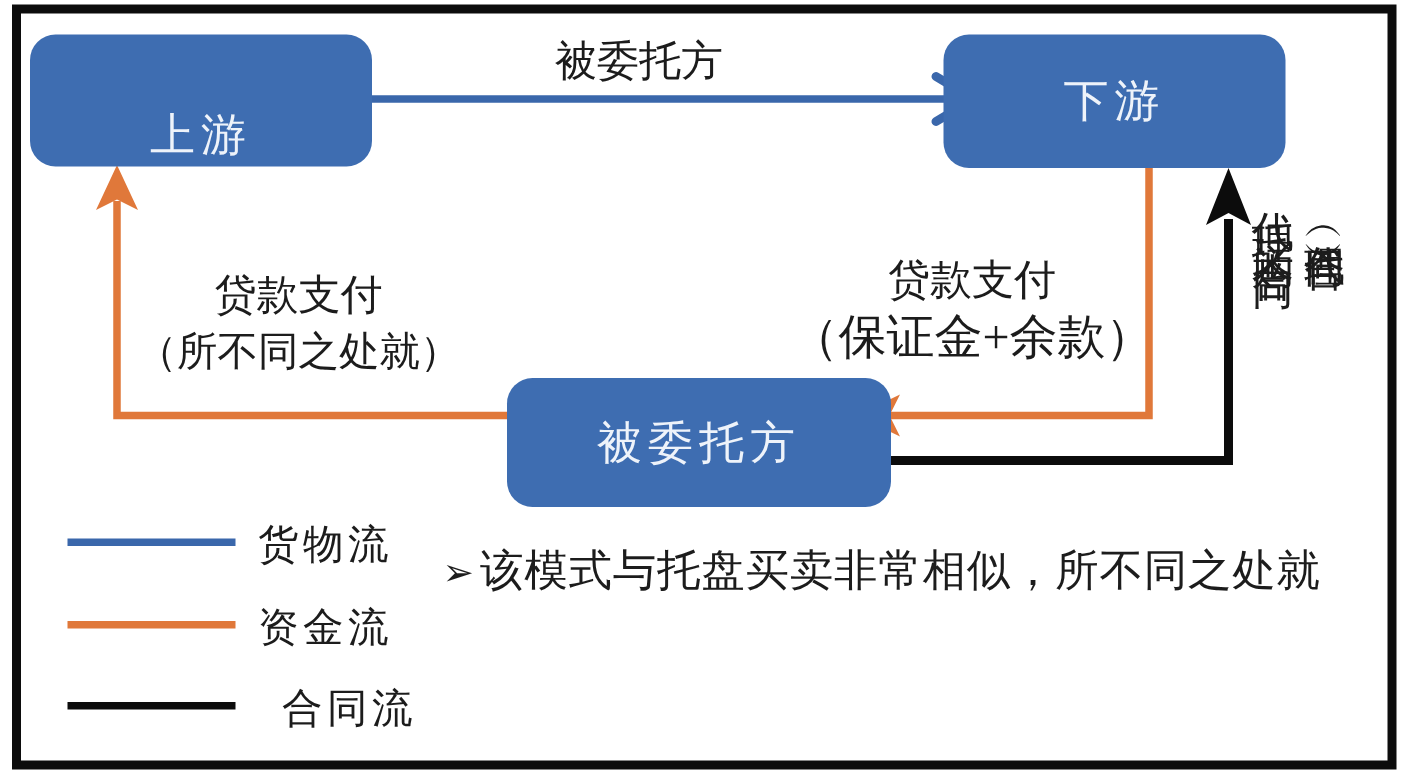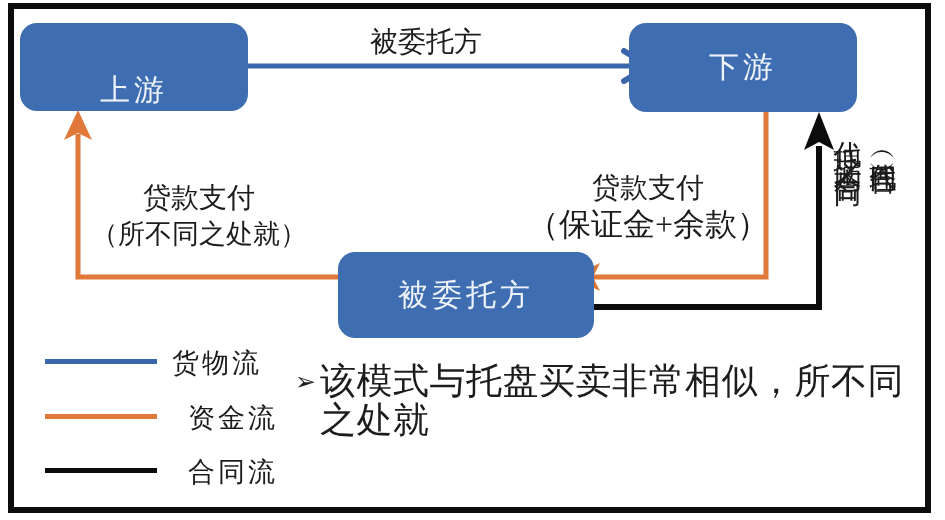--- a/index.html
+++ b/index.html
@@ -41,21 +41,21 @@
   .vlabel-main{left:828px;top:119px;letter-spacing:8px;}
   .vlabel-paren{left:865px;top:142px;letter-spacing:1px;font-size:27px;}
   .legend{position:absolute;left:0;top:0;}
   .legend-line{position:absolute;height:5px;width:112px;left:45px;}
   .legend-label{position:absolute;left:172px;font-size:27px;letter-spacing:3px;white-space:nowrap;}
   .note{
     position:absolute;left:295px;top:362px;width:620px;
     display:flex;align-items:flex-start;
   }
   .note-bullet{font-size:25px;line-height:39px;margin-right:4px;font-family:"DejaVu Sans",sans-serif;}
-  .note-text{font-size:36px;line-height:39px;letter-spacing:0.5px;}
+  .note-text{font-size:29px;line-height:39px;letter-spacing:0.5px;}
 </style>
 </head>
 <body style="--bg: #ffffff; --box-fill: #3e6db1; --box-text: #eef3fa; --goods: #3a67ab; --funds: #e0783a; --contract: #0c0c0c; --text: #1c1c1c;">
 
 <div class="frame"></div>
 
 <svg class="connectors" viewBox="0 0 945 520" xmlns="http://www.w3.org/2000/svg">
 
   <path d="M248 66 L640 66" style="stroke:var(--goods,#3a67ab);" stroke-width="5" fill="none"></path>
   <path d="M624 51 L649 66 L624 81" style="stroke:var(--goods,#3a67ab);" stroke-width="6" fill="none" stroke-linecap="round" stroke-linejoin="round"></path>
@@ -94,21 +94,21 @@
   <div class="l2">（保证金+余款）</div>
 </div>
 
 <div class="vlabel vlabel-main">代理采购合同</div>
 <div class="vlabel vlabel-paren">（代理合同）</div>
 
 <div class="legend">
   <div class="legend-line" style="top: 359px; background: rgb(58, 103, 171);"></div>
   <div class="legend-label" style="top:345px;">货物流</div>
   <div class="legend-line" style="top: 414px; background: rgb(224, 120, 58);"></div>
-  <div class="legend-label" style="top:400px;margin-left:16px;">资金流</div>
+  <div class="legend-label" style="top:400px;">资金流</div>
   <div class="legend-line" style="top: 468px; background: rgb(12, 12, 12);"></div>
   <div class="legend-label" style="top:454px;margin-left:16px;">合同流</div>
 </div>
 
 <div class="note">
   <span class="note-bullet">➢</span>
   <span class="note-text">
     <span>该模式与托盘买卖非常相似，所不同之处就</span><br>
   </span>
 </div>

